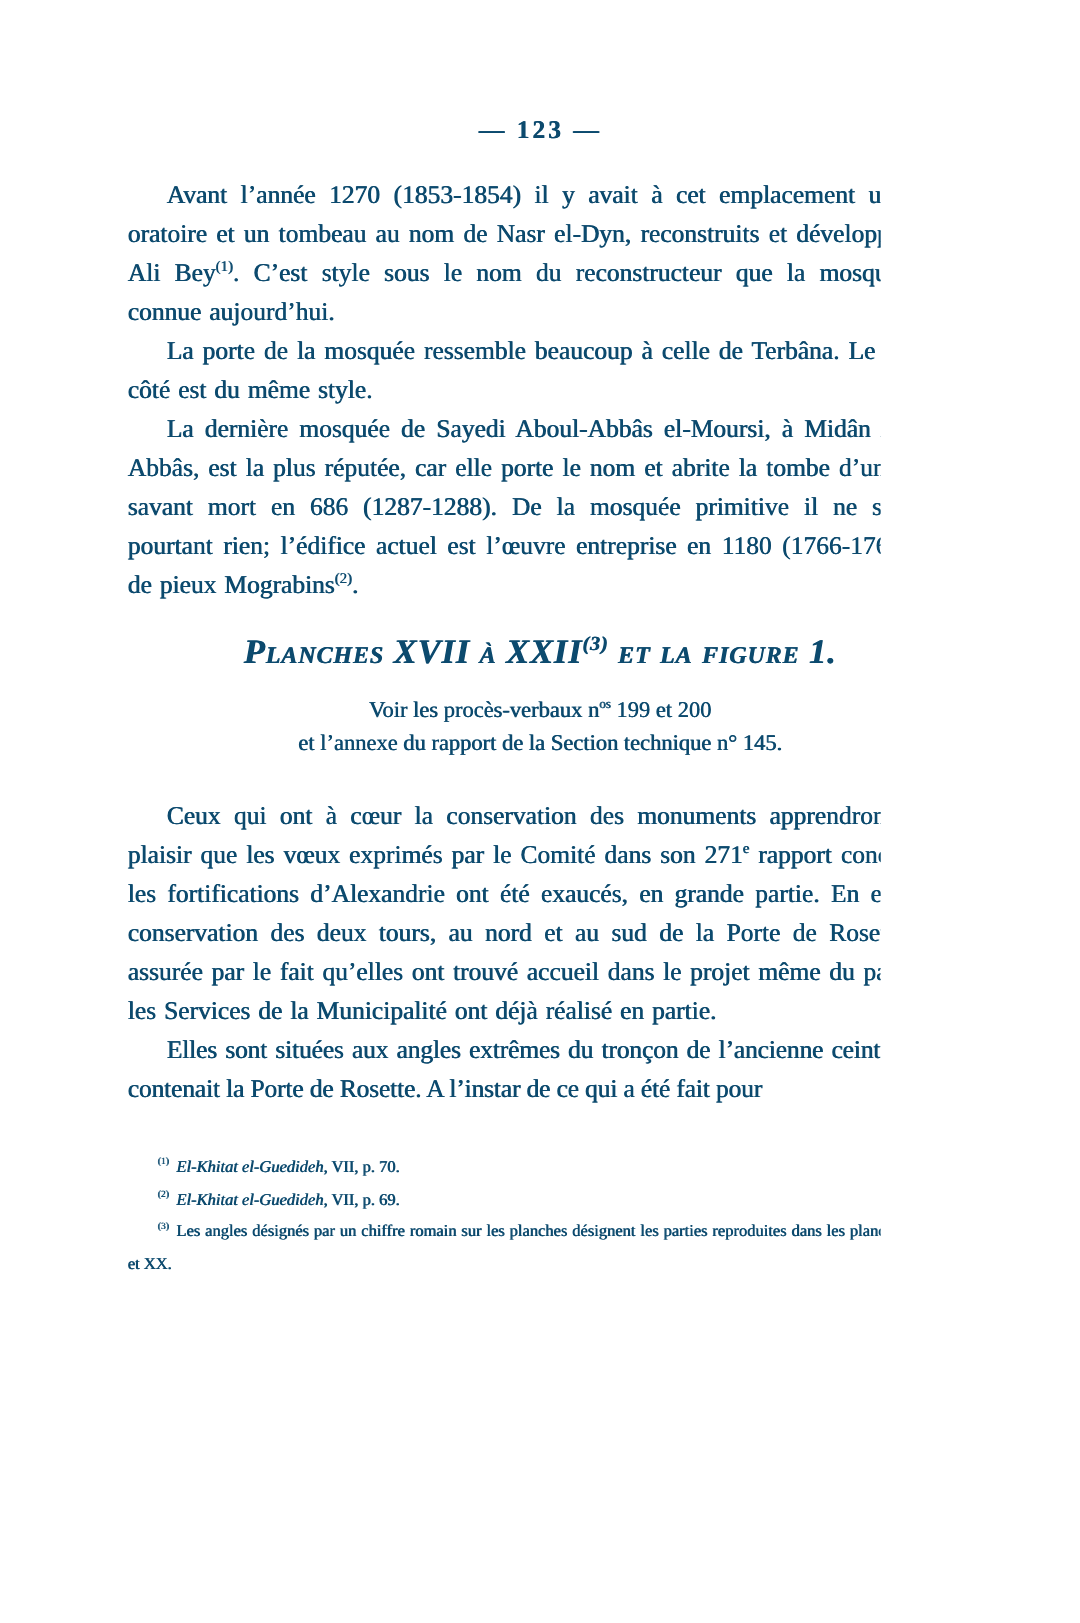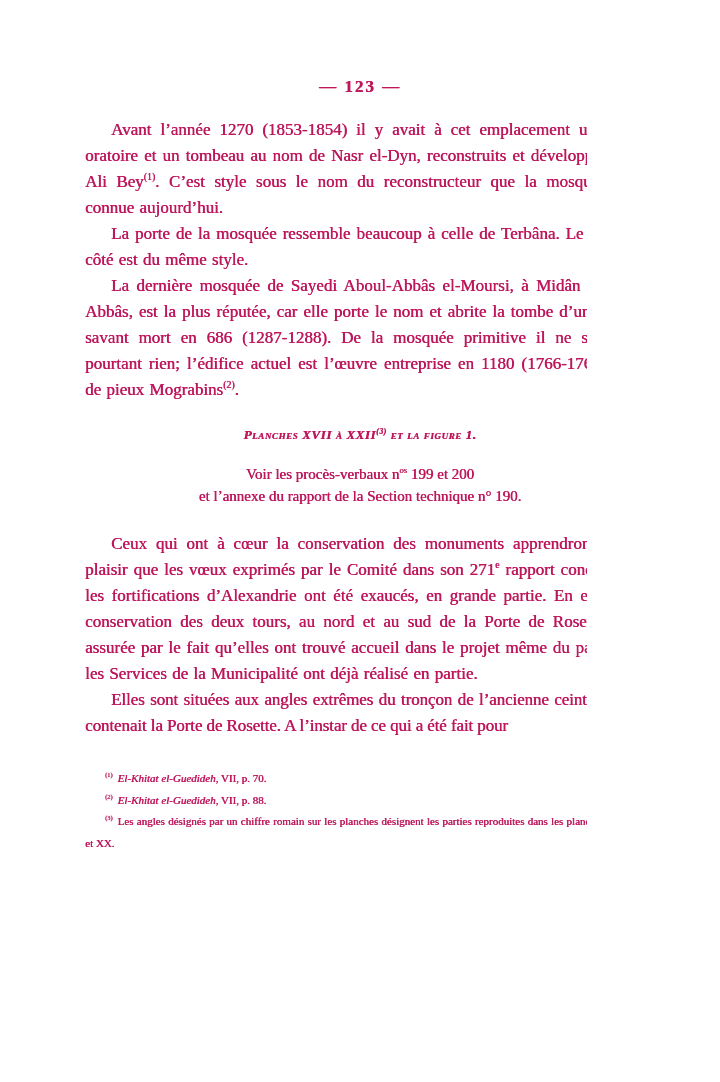--- a/index.html
+++ b/index.html
@@ -3,21 +3,21 @@
 <meta charset="utf-8">
 <style>
   html, body { margin: 0; padding: 0; background: #ffffff; }
   .page {
     position: relative;
     width: 587px;
     height: 1082px;
     background: #ffffff;
     overflow: hidden;
     font-family: "Liberation Serif", "DejaVu Serif", serif;
-    color: #be185d;
+    color: #0c4a6e;
   }
   .content {
     position: absolute;
     left: 85px;
     top: 74px;
     width: 550px;
     font-size: 17px;
     line-height: 26px;
     text-shadow: 0.45px 0 0 currentColor; 
   }
@@ -48,21 +48,21 @@
     font-size: 18px;
     font-weight: 600;
   }
   .h-num { margin-right: 12px; }
   .h-title { font-variant: small-caps; letter-spacing: 1.2px; }
   .plates {
     margin-top: 19px;
     text-align: center;
     font-style: italic;
     font-variant: small-caps;
-    font-size: 13px;
+    font-size: 23px;
     letter-spacing: 0.6px;
     font-weight: 600;
   }
   .refnote {
     margin-top: 15px;
     text-align: center;
     font-size: 15px;
     line-height: 22px;
   }
   .mt { margin-top: 24px; }
@@ -88,26 +88,26 @@
 
     <p class="body-p"><span>Avant l’année 1270 (1853-1854) il y avait à cet emplacement un petit oratoire et un tombeau au nom de Nasr el-Dyn, reconstruits et développés par Ali Bey</span><sup>(1)</sup><span>. C’est style sous le nom du reconstructeur que la mosquée est connue aujourd’hui.</span></p>
     <p class="body-p"><span>La porte de la mosquée ressemble beaucoup à celle de Terbâna. Le sebîl à côté est du même style.</span></p>
     <p class="body-p"><span>La dernière mosquée de Sayedi Aboul-Abbâs el-Moursi, à Midân Aboul-Abbâs, est la plus réputée, car elle porte le nom et abrite la tombe d’un grand savant mort en 686 (1287-1288). De la mosquée primitive il ne subsiste pourtant rien; l’édifice actuel est l’œuvre entreprise en 1180 (1766-1767) par de pieux Mograbins</span><sup>(2)</sup><span>.</span></p>
 
 
     <div class="plates"><span>Planches XVII à XXII</span><sup>(3)</sup><span> et la figure 1.</span></div>
 
     <div class="refnote">
       <div><span>Voir les procès-verbaux n</span><sup>os</sup><span> 199 et 200</span></div>
-      <div>et l’annexe du rapport de la Section technique n° 190.</div>
+      <div>et l’annexe du rapport de la Section technique n° 145.</div>
     </div>
 
     <p class="body-p mt"><span>Ceux qui ont à cœur la conservation des monuments apprendront avec plaisir que les vœux exprimés par le Comité dans son 271</span><sup>e</sup><span> rapport concernant les fortifications d’Alexandrie ont été exaucés, en grande partie. En effet, la conservation des deux tours, au nord et au sud de la Porte de Rosette, est assurée par le fait qu’elles ont trouvé accueil dans le projet même du parc que les Services de la Municipalité ont déjà réalisé en partie.</span></p>
     <p class="body-p tight"><span>Elles sont situées aux angles extrêmes du tronçon de l’ancienne ceinture qui contenait la Porte de Rosette. A l’instar de ce qui a été fait pour</span></p>
 
     <div class="footnotes">
       <p class="fn"><sup class="fnm">(1)</sup><span><span class="i">El-Khitat el-Guedideh</span><span>, VII, p. 70.</span></span></p>
-      <p class="fn"><sup class="fnm">(2)</sup><span><span class="i">El-Khitat el-Guedideh</span><span>, VII, p. 88.</span></span></p>
+      <p class="fn"><sup class="fnm">(2)</sup><span><span class="i">El-Khitat el-Guedideh</span><span>, VII, p. 69.</span></span></p>
       <p class="fn"><sup class="fnm">(3)</sup><span><span>Les angles désignés par un chiffre romain sur les planches désignent les parties reproduites dans les planches XVIII et XX.</span></span></p>
     </div>
 
   </div>
 </div>
 
 </body></html>

